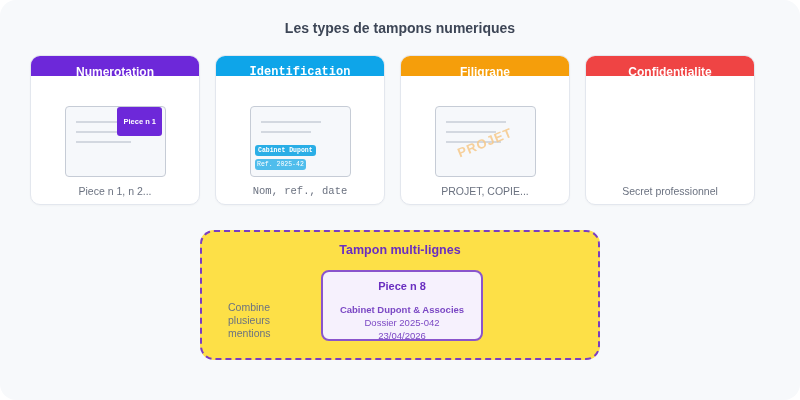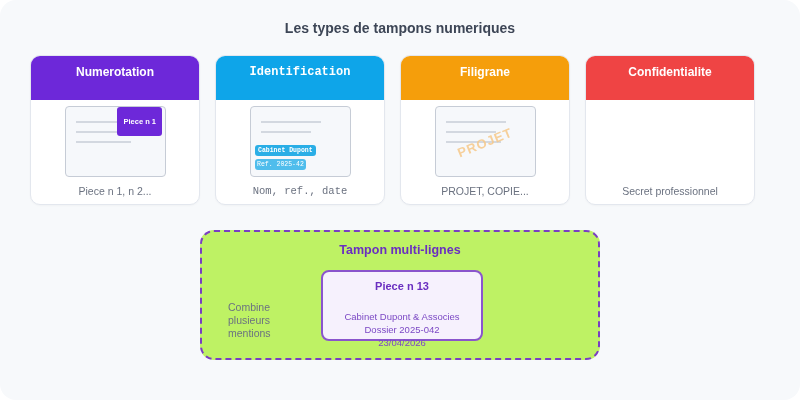--- a/index.html
+++ b/index.html
@@ -12,21 +12,21 @@
   .title {
     position: absolute; left: 0; top: 20px; width: 800px; text-align: center;
     font-size: 14px; font-weight: 700; color: #3d4656;
   }
   .card {
     position: absolute; top: 55px; width: 170px; height: 150px;
     background: #ffffff; border: 1px solid #e3e7ee; border-radius: 10px;
     overflow: hidden; box-shadow: 0 1px 2px rgba(0,0,0,0.03);
   }
   .card-header {
-    height: 44px; line-height: 32px; text-align: center;
+    height: 20px; line-height: 32px; text-align: center;
     color: #ffffff; font-weight: 700; font-size: 12px;
   }
   .doc {
     position: absolute; left: 34px; top: 50px; width: 101px; height: 71px;
     background: #f6f8fb; border: 1.5px solid #c6ccd6; border-radius: 4px;
     overflow: hidden;
   }
   .line { position: absolute; height: 2px; background: #d3d8e0; left: 10px; }
   .card-caption {
     position: absolute; left: 0; width: 100%; top: 129px; text-align: center;
@@ -35,38 +35,38 @@
   .badge {
     position: absolute; color: #fff; font-weight: 700; border-radius: 3px;
     white-space: nowrap;
   }
   .watermark {
     position: absolute; left: 20px; top: 28px; font-size: 13px; font-weight: 700;
     color: #f6c98a; letter-spacing: 1px; transform: rotate(-22deg); opacity: 0.85;
   }
   .multi {
     position: absolute; left: 200px; top: 230px; width: 400px; height: 130px;
-    border: 2px dashed #7a3ec2; border-radius: 14px; background: #bef264;
+    border: 2px dashed #7a3ec2; border-radius: 14px; background: #fde047;
   }
   .multi-title {
     position: absolute; left: 0; top: 11px; width: 100%; text-align: center;
     font-size: 12.5px; font-weight: 700; color: #6a2fc0;
   }
   .multi-note {
     position: absolute; left: 26px; top: 69px; width: 70px; 
     font-size: 10.5px; line-height: 13px; color: #6b7280;
   }
   .stamp {
     position: absolute; left: 119px; top: 38px; width: 162px; height: 71px;
     border: 2px solid #8a55cc; border-radius: 8px; background: #f6f1fd;
     text-align: center;
   }
   .stamp-title { margin-top: 8px; font-size: 11px; font-weight: 700; color: #6a2fc0; }
   .stamp-line { font-size: 9.5px; color: #7b48c4; line-height: 13px; }
-  .stamp-line.first { margin-top: 18px; }
+  .stamp-line.first { margin-top: 11px; font-weight: bold; }
 </style>
 </head>
 <body>
 
 <div class="canvas">
   <div class="title">Les types de tampons numeriques</div>
 
   <div class="card" style="left:30px;">
     <div class="card-header" style="background:#6d28d9;">Numerotation</div>
     <div class="doc">
@@ -106,19 +106,19 @@
   </div>
 
   <div class="multi">
     <div class="multi-title">Tampon multi-lignes</div>
     <div class="multi-note">
       <div>Combine</div>
       <div>plusieurs</div>
       <div>mentions</div>
     </div>
     <div class="stamp">
-      <div class="stamp-title">Piece n 13</div>
+      <div class="stamp-title">Piece n 8</div>
       <div class="stamp-line first">Cabinet Dupont &amp; Associes</div>
       <div class="stamp-line">Dossier 2025-042</div>
       <div class="stamp-line">23/04/2026</div>
     </div>
   </div>
 </div>
 
 </body></html>

